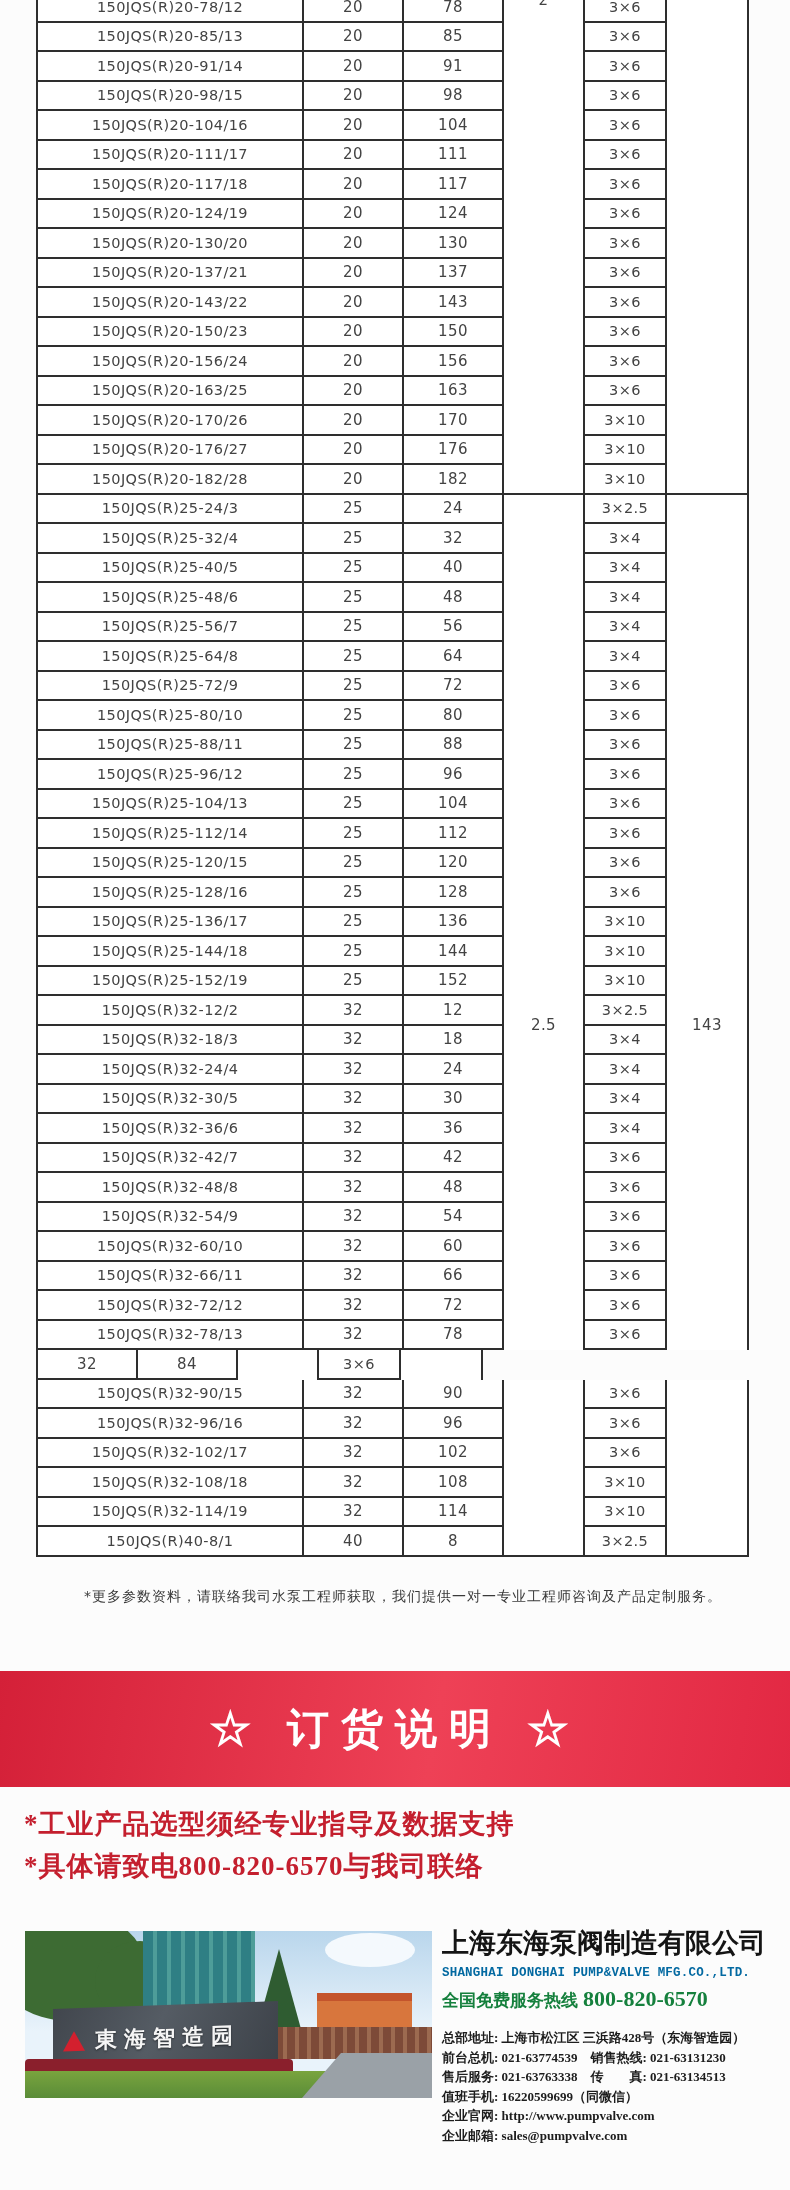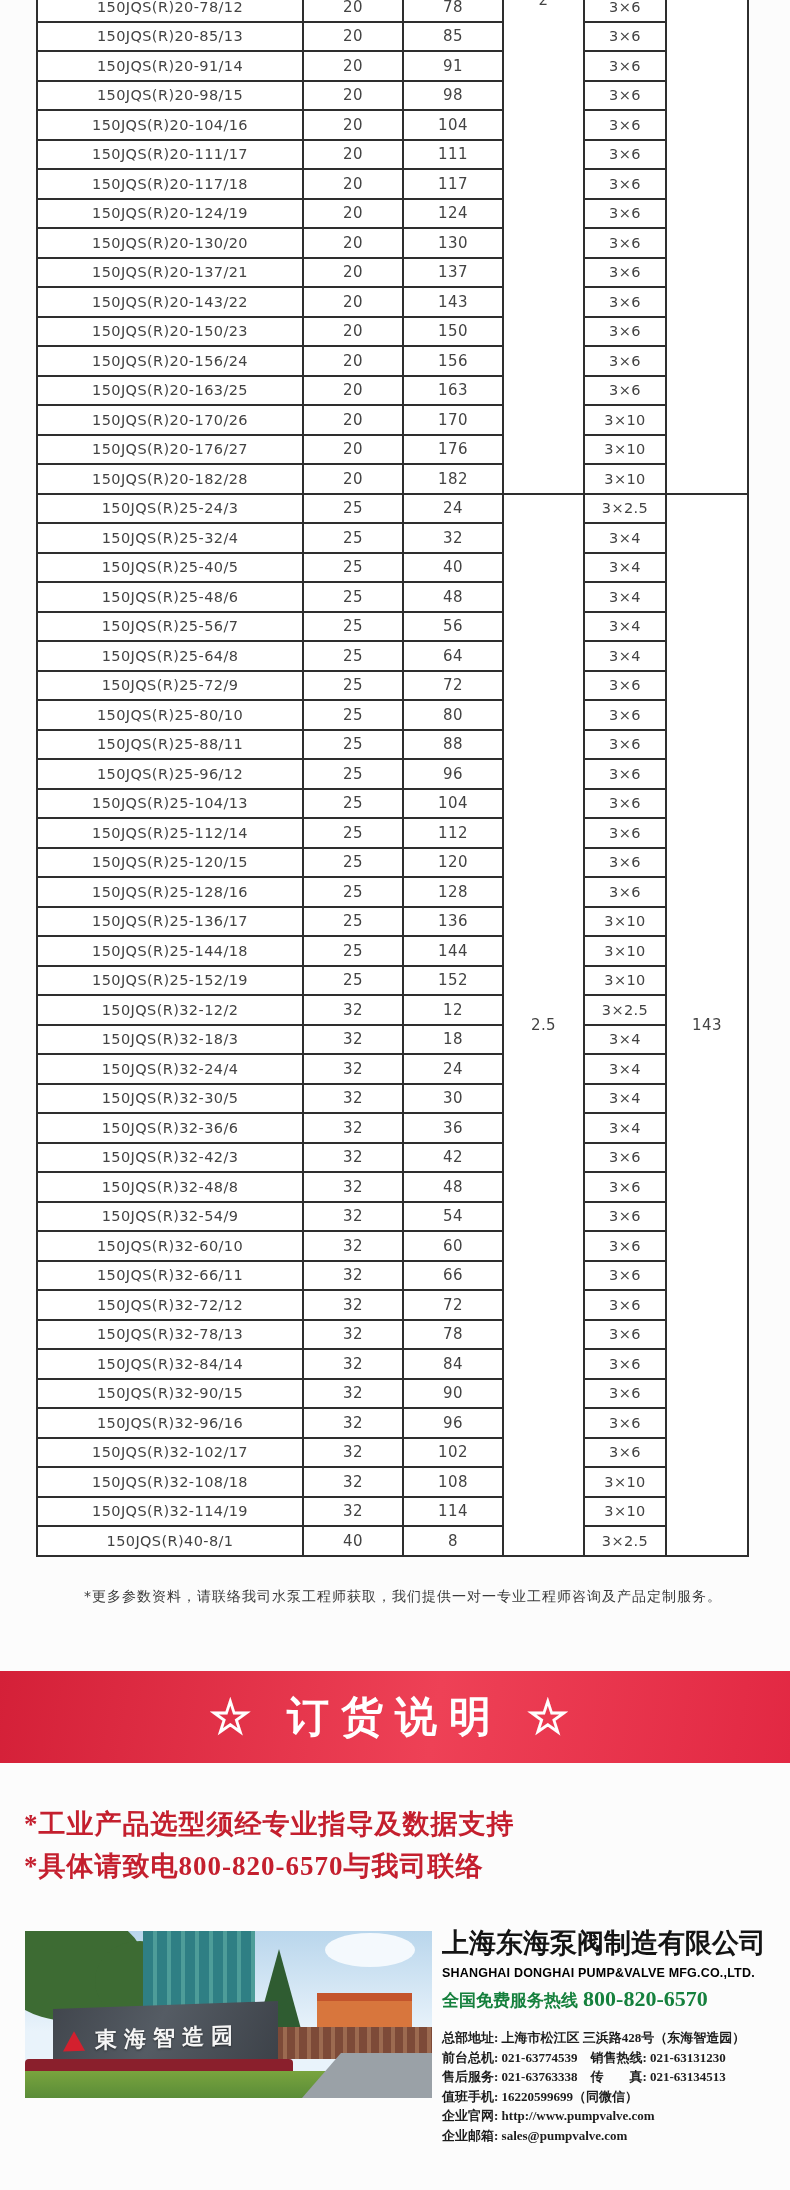--- a/index.html
+++ b/index.html
@@ -22,21 +22,21 @@
   .model,.c2,.c3,.c5{border-bottom:2px solid #2e2e2e;}
   .row.sep .sp4,.row.sep .sp6,.row:last-child .sp4,.row:last-child .sp6{border-bottom:2px solid #2e2e2e;}
   .merged-label{position:absolute;height:20px;line-height:20px;text-align:center;
         font-size:15px;color:#434343;letter-spacing:.4px;}
   .m-top{left:468px;width:79px;top:-3px;}
   .m-mid{left:468px;width:79px;top:1022px;}
   .m-right{left:631px;width:80px;top:1022px;}
   
   .note{position:absolute;left:40px;top:1588px;font-size:14px;color:#3a3a3a;letter-spacing:1px;margin-left:44px;}
   
-  .banner{position:absolute;left:0;top:1671px;width:790px;height:92px;
+  .banner{position:absolute;left:0;top:1671px;width:790px;height:116px;
         background:linear-gradient(100deg,#d42038 0%,#ee4156 55%,#e22843 100%);
         display:flex;align-items:center;justify-content:center;}
   .banner-text{color:#ffffff;font-size:42px;font-weight:bold;letter-spacing:12px;
         font-family:"Liberation Sans",sans-serif;}
   
   .notice{position:absolute;left:0;width:790px;text-align:left;color:#c41f2e;
         font-weight:bold;font-size:27px;letter-spacing:1px;
         font-family:"Liberation Serif","DejaVu Serif",serif;padding-left:24px;}
   .notice1{top:1806px;}
   .notice2{top:1848px;}
@@ -61,22 +61,22 @@
   .ph-sign{color:#f5f5f5;font-size:22px;letter-spacing:7px;font-weight:bold;white-space:nowrap;
         text-shadow:0 1px 2px rgba(0,0,0,.5);}
   .ph-shrubs{position:absolute;left:0;top:128px;width:268px;height:18px;background:#8a1f2c;border-radius:4px;}
   .ph-grass{position:absolute;left:0;top:140px;width:407px;height:27px;
         background:linear-gradient(#79a43e,#5a8c38);}
   .ph-drive{position:absolute;right:0;top:122px;width:130px;height:45px;background:#9aa1a7;
         clip-path:polygon(30% 0,100% 0,100% 100%,0 100%);}
   .f-text{position:absolute;left:442px;top:1925px;width:330px;}
   .f-cn{font-size:27px;font-weight:900;color:#141414;white-space:nowrap;letter-spacing:0px;
         font-family:"Liberation Sans",sans-serif;}
-  .f-en{font-size:12.5px;font-weight:bold;color:#000000;margin-top:5px;white-space:nowrap;
-        font-family:Liberation Sans, sans-serif;letter-spacing:.2px;}
+  .f-en{font-size:12.5px;font-weight:bold;color:#0369a1;margin-top:5px;white-space:nowrap;
+        font-family:Liberation Mono, monospace;letter-spacing:.2px;}
   .f-hot{margin-top:6px;color:#15803d;white-space:nowrap;}
   .f-hot-label{font-size:17px;font-weight:bold;}
   .f-hot-num{font-size:22px;font-weight:bold;font-family:"Liberation Serif","DejaVu Serif",serif;}
   .f-lines{margin-top:16px;}
   .f-line{font-size:13px;color:#1d1d1d;line-height:19.5px;font-weight:600;white-space:nowrap;
         font-family:"Liberation Serif","DejaVu Serif",serif;}
 </style>
 </head>
 <body>
 
@@ -431,21 +431,21 @@
     <div class="row">
       <div class="cell model">150JQS(R)32-36/6</div>
       <div class="cell c2">32</div>
       <div class="cell c3">36</div>
       <div class="cell sp4"></div>
       <div class="cell c5">3×4</div>
       <div class="cell sp6"></div>
     </div>
 
     <div class="row">
-      <div class="cell model">150JQS(R)32-42/3</div>
+      <div class="cell model">150JQS(R)32-42/7</div>
       <div class="cell c2">32</div>
       <div class="cell c3">42</div>
       <div class="cell sp4"></div>
       <div class="cell c5">3×6</div>
       <div class="cell sp6"></div>
     </div>
 
     <div class="row">
       <div class="cell model">150JQS(R)32-48/8</div>
       <div class="cell c2">32</div>
@@ -494,21 +494,20 @@
     <div class="row">
       <div class="cell model">150JQS(R)32-78/13</div>
       <div class="cell c2">32</div>
       <div class="cell c3">78</div>
       <div class="cell sp4"></div>
       <div class="cell c5">3×6</div>
       <div class="cell sp6"></div>
     </div>
 
     <div class="row">
-      <div class="cell model">150JQS(R)32-84/14</div>
       <div class="cell c2">32</div>
       <div class="cell c3">84</div>
       <div class="cell sp4"></div>
       <div class="cell c5">3×6</div>
       <div class="cell sp6"></div>
     </div>
 
     <div class="row">
       <div class="cell model">150JQS(R)32-90/15</div>
       <div class="cell c2">32</div>

